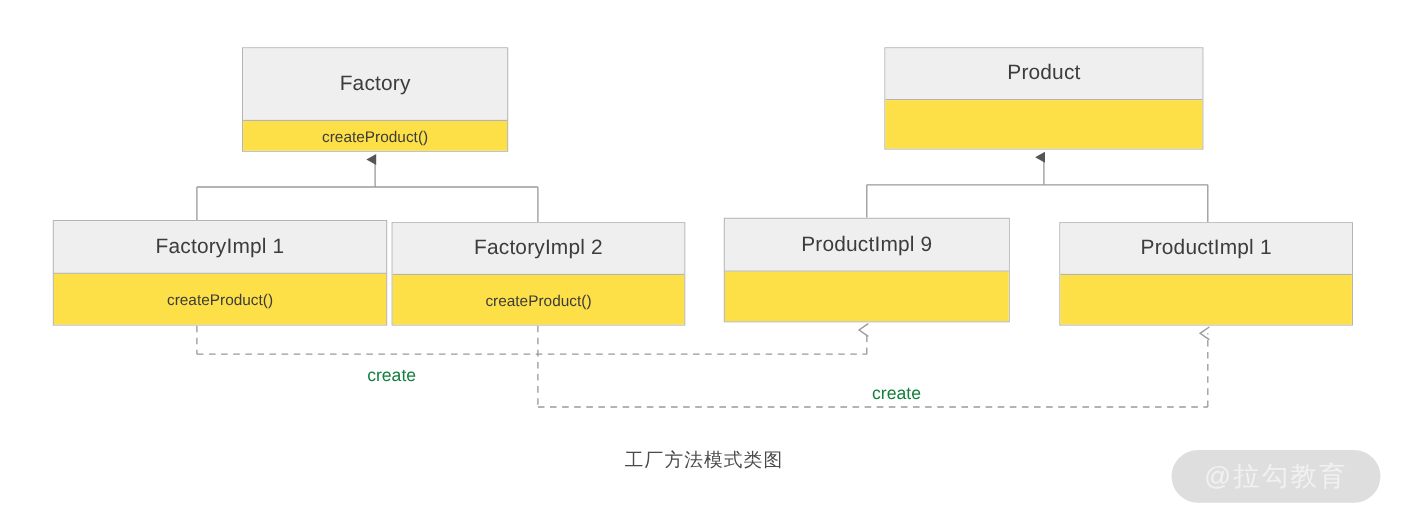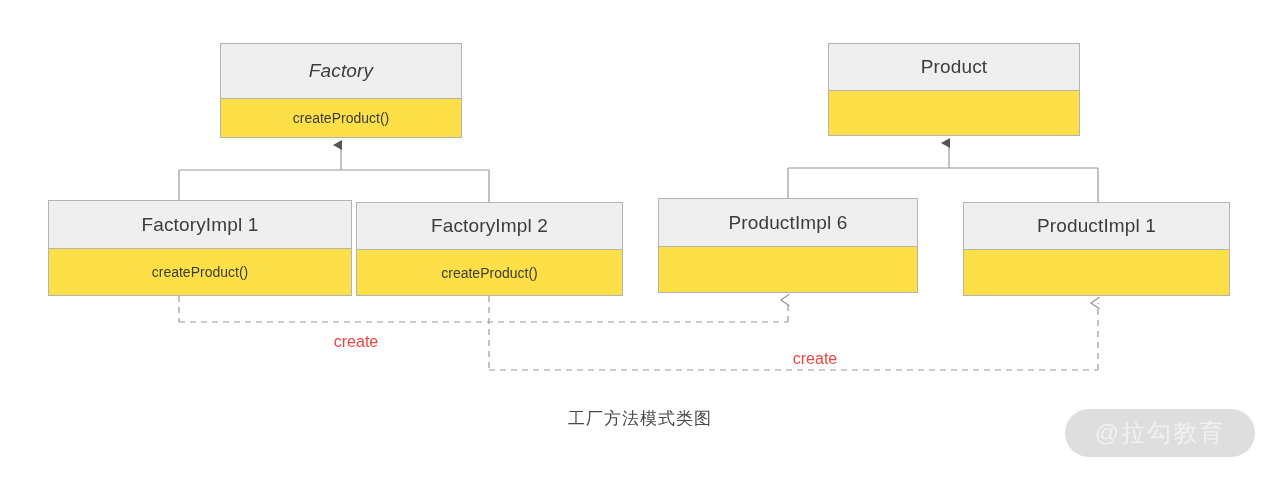--- a/index.html
+++ b/index.html
@@ -61,21 +61,21 @@
     white-space: nowrap;
   }
   .uml-body.empty {
     
   }
 
   
   .edge-label {
     position: absolute;
     font-size: 16px;
-    color: #ef4444;
+    color: #15803d;
     background: #ffffff;
     padding: 0 5px;
     white-space: nowrap;
     transform: translate(-50%, -50%);
   }
 
   
   #caption {
     position: absolute;
     left: 0;
@@ -145,41 +145,41 @@
 
     
     <g stroke="#9a9a9a" stroke-width="1.2" fill="none" stroke-dasharray="6 5">
       <line x1="489" y1="296" x2="489" y2="370"></line>
       <line x1="489" y1="370" x2="1098" y2="370"></line>
       <line x1="1098" y1="370" x2="1098" y2="303" marker-end="url(#arrow-open)"></line>
     </g>
   </svg>
 
   <div class="uml-class" style="left:220px; top:43px; width:242px; height:95px;">
-    <div class="uml-header" style="height:55px;font-style:italic;">Factory</div>
+    <div class="uml-header" style="height:66px;">Factory</div>
     <div class="uml-body">createProduct()</div>
   </div>
 
-  <div class="uml-class" style="left:828px; top:43px; width:252px; height:93px;">
+  <div class="uml-class" style="left:804px; top:43px; width:290px; height:93px;">
     <div class="uml-header" style="height:47px;">Product</div>
     <div class="uml-body empty"></div>
   </div>
 
   <div class="uml-class" style="left:48px; top:200px; width:304px; height:96px;">
     <div class="uml-header" style="height:48px;">FactoryImpl 1</div>
     <div class="uml-body">createProduct()</div>
   </div>
 
   <div class="uml-class" style="left:356px; top:202px; width:267px; height:94px;justify-content:flex-end;">
     <div class="uml-header" style="height:47px;">FactoryImpl 2</div>
     <div class="uml-body">createProduct()</div>
   </div>
 
   <div class="uml-class" style="left:658px; top:198px; width:260px; height:95px;">
-    <div class="uml-header" style="height:48px;">ProductImpl 6</div>
+    <div class="uml-header" style="height:48px;">ProductImpl 9</div>
     <div class="uml-body empty"></div>
   </div>
 
   <div class="uml-class" style="left:963px; top:202px; width:267px; height:94px;">
     <div class="uml-header" style="height:47px;">ProductImpl 1</div>
     <div class="uml-body empty"></div>
   </div>
 
   <div class="edge-label" style="left:356px; top:342px;">create</div>
 

